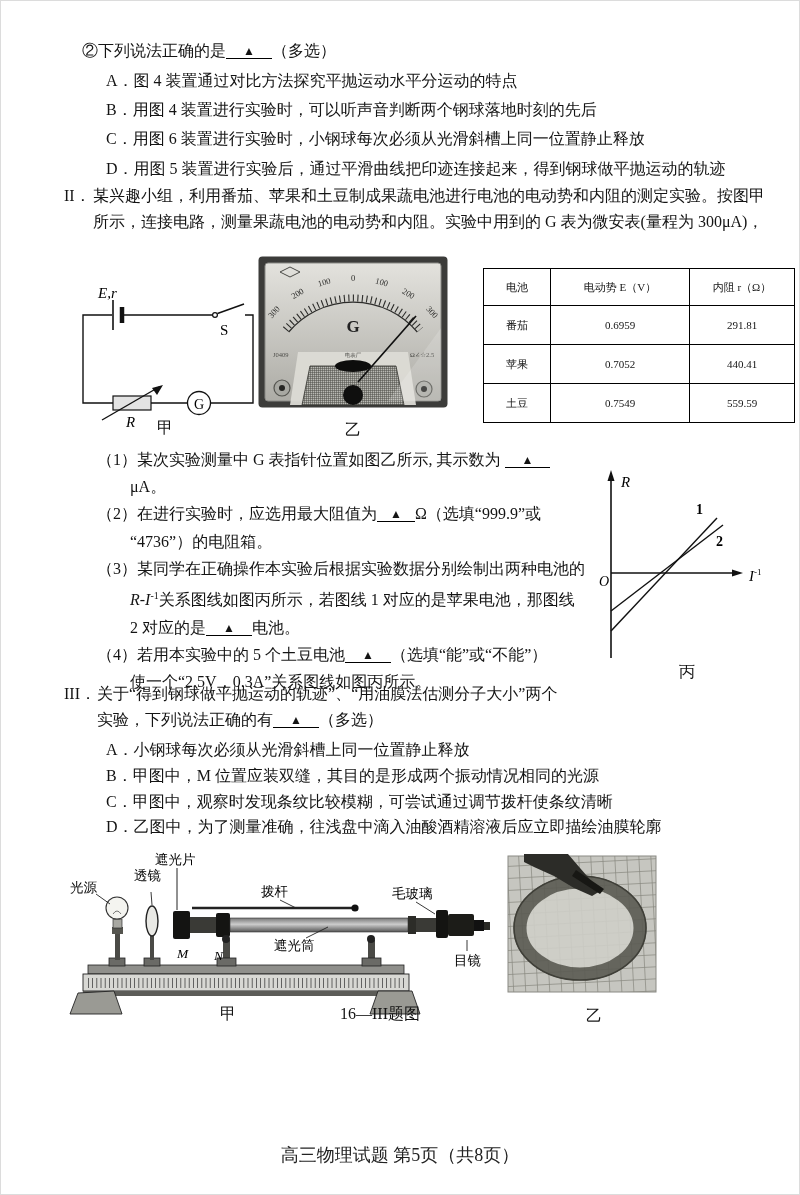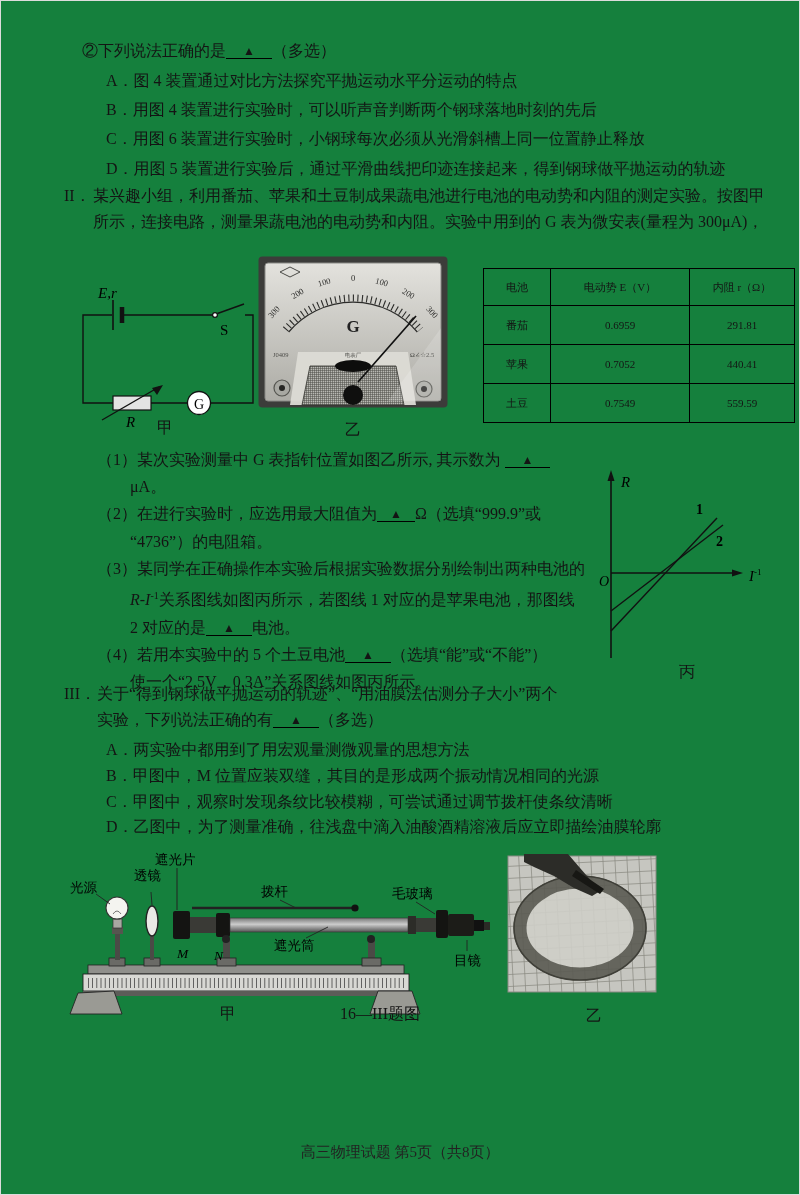--- a/index.html
+++ b/index.html
@@ -1,35 +1,35 @@
 <!DOCTYPE html>
 <html><head>
 <meta charset="utf-8">
 <style>
   html,body{margin:0;padding:0;background:#e8e8e8;}
-  #page{position:relative;width:800px;height:1195px;background:#15803d;margin:0 auto;
+  #page{position:relative;width:800px;height:1195px;background:#ffffff;margin:0 auto;
         font-family:"Liberation Serif","DejaVu Serif",serif;color:#141414;font-size:16px;
         overflow:hidden;box-shadow:inset 0 0 0 1px #dcdcdc;}
   .abs{position:absolute;white-space:nowrap;}
   .blank{display:inline-block;border-bottom:1.5px solid #000;padding:0 17px;font-size:12px;
          line-height:13px;vertical-align:1px;}
   .blank.narrow{padding:0 13px;}
   .opts div{line-height:29.2px;}
   .opts3 div{line-height:25.8px;}
   .subq div.sline{line-height:27.2px;}
   .indent{padding-left:33px;}
   .it{font-style:italic;}
   sup.sp{font-size:10px;}
   table.batt{border-collapse:collapse;font-size:11px;}
   table.batt th,table.batt td{border:1.3px solid #000;text-align:center;font-weight:normal;
          padding:0 6px;}
   table.batt th{height:36px;}
   table.batt td{height:38px;}
   .cap{font-size:16px;text-align:center;}
-  .footer{width:800px;text-align:center;font-size:15px;color:#222;}
+  .footer{width:800px;text-align:center;font-size:18px;color:#222;}
   svg text{font-family:"Liberation Serif","DejaVu Serif",serif;}
 </style>
 </head>
 <body>
 
 <div id="page">
 
   <div class="abs" style="left:82px;top:41px;">
     <span>②下列说法正确的是</span><span class="blank">▲</span><span>（多选）</span>
   </div>
@@ -175,21 +175,21 @@
     <text x="119" y="90" font-size="14" font-weight="bold">2</text>
   </svg>
   <div class="abs cap" style="left:597px;top:662px;width:180px;">丙</div>
 
   <div class="abs" style="left:64px;top:684px;">III．</div>
   <div class="abs" style="left:97px;top:684px;">关于“得到钢球做平抛运动的轨迹”、“用油膜法估测分子大小”两个</div>
   <div class="abs" style="left:97px;top:710px;">
     <span>实验，下列说法正确的有</span><span class="blank">▲</span><span>（多选）</span>
   </div>
   <div class="abs opts3" style="left:106px;top:737px;">
-    <div>A．两实验中都用到了用宏观量测微观量的思想方法</div>
+    <div>A．小钢球每次必须从光滑斜槽上同一位置静止释放</div>
     <div>B．甲图中，M 位置应装双缝，其目的是形成两个振动情况相同的光源</div>
     <div>C．甲图中，观察时发现条纹比较模糊，可尝试通过调节拨杆使条纹清晰</div>
     <div>D．乙图中，为了测量准确，往浅盘中滴入油酸酒精溶液后应立即描绘油膜轮廓</div>
   </div>
 
   <svg class="abs" style="left:58px;top:848px;" width="445" height="172" viewBox="0 0 445 172">
     <defs>
       <linearGradient id="tubeg" x1="0" y1="0" x2="0" y2="1">
         <stop offset="0" stop-color="#777"></stop>
           <stop offset="0.45" stop-color="#ccc"></stop>

